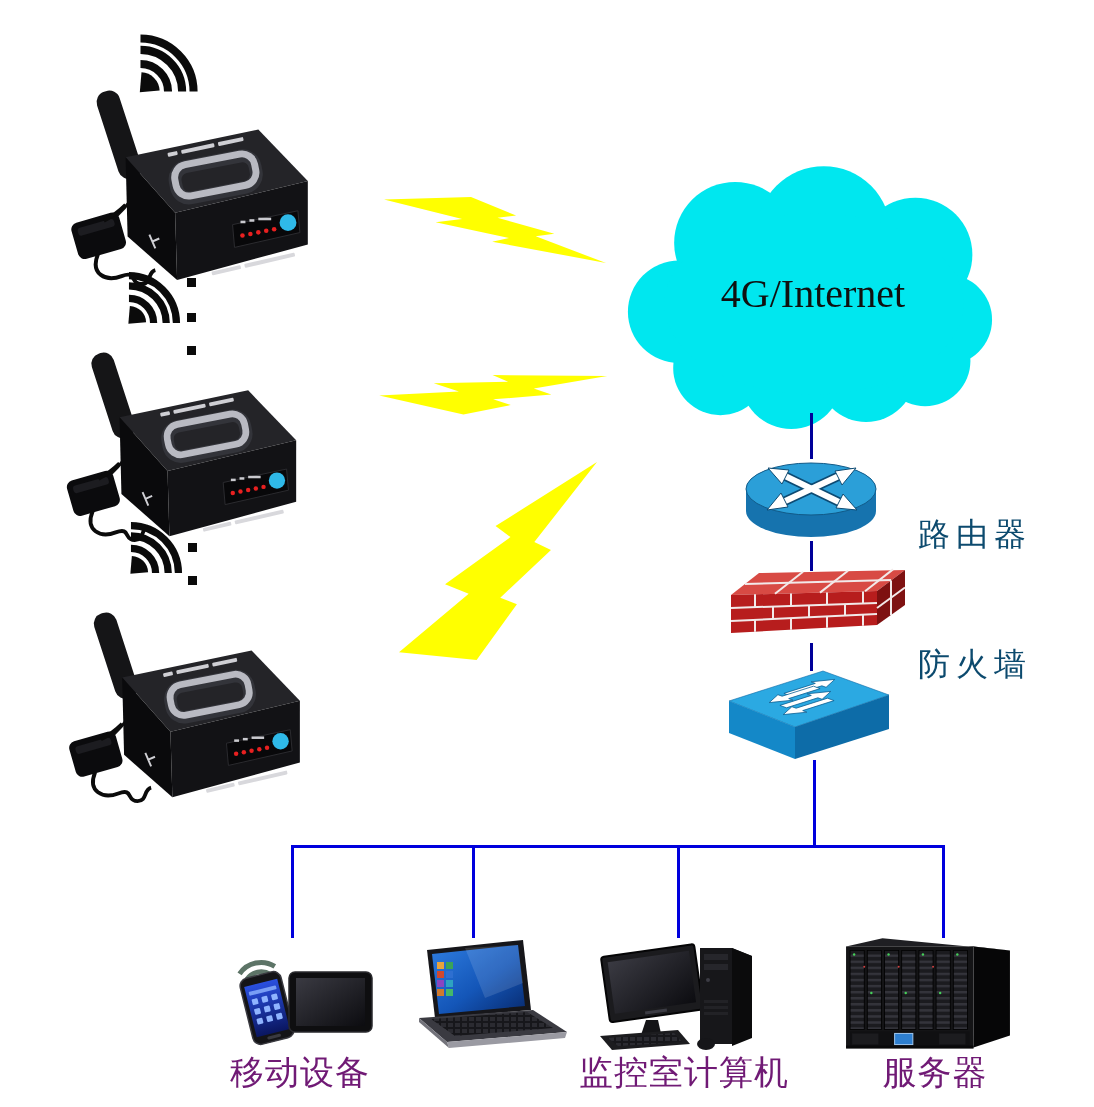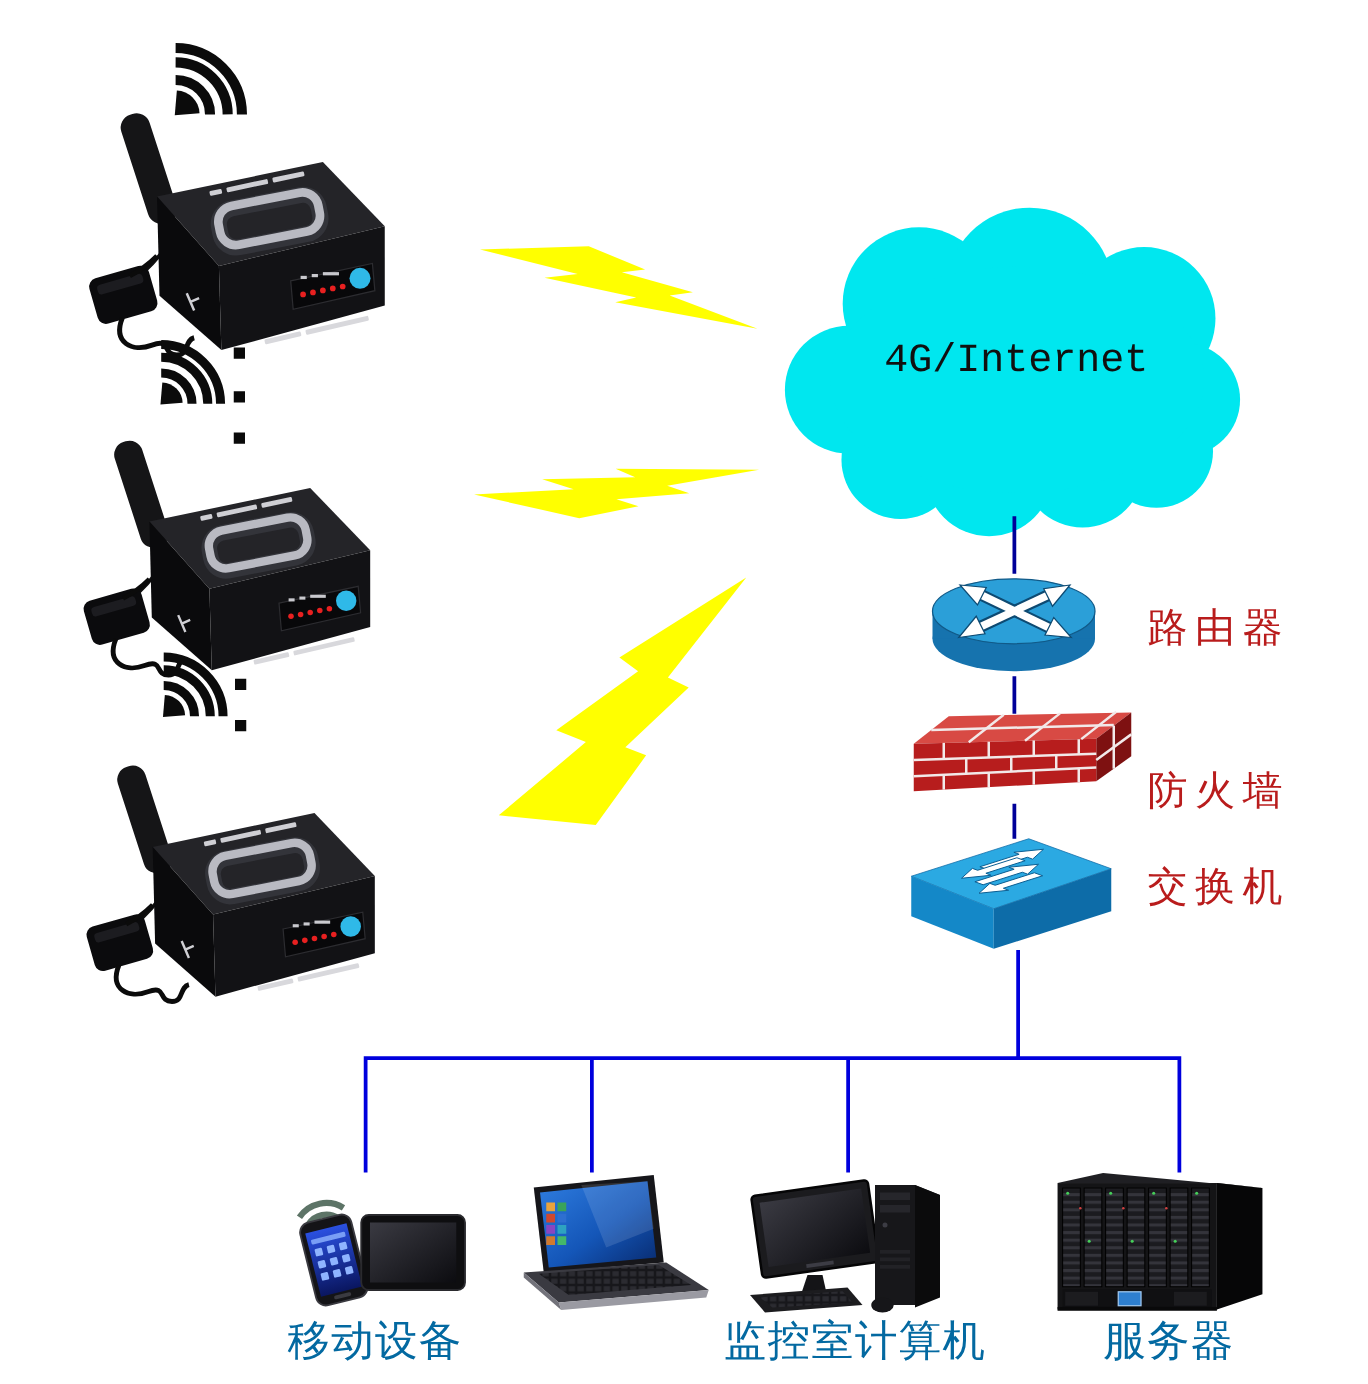--- a/index.html
+++ b/index.html
@@ -3,25 +3,25 @@
 <meta charset="utf-8">
 <style>
   html,body{margin:0;padding:0;background:#fff;}
   .stage{position:relative;width:1094px;height:1107px;background:#ffffff;overflow:hidden;
          font-family:"Liberation Serif","DejaVu Serif",serif;}
   .abs{position:absolute;}
   
   .vline{position:absolute;width:3px;background:#000099;}
   .busline{position:absolute;background:#0000dd;}
   
-  .node-label{position:absolute;font-size:32px;letter-spacing:6px;color:#b91c1c;white-space:nowrap;}
-  .end-label{position:absolute;font-size:34px;letter-spacing:1px;color:#0369a1;text-align:center;white-space:nowrap;}
+  .node-label{position:absolute;font-size:32px;letter-spacing:6px;color:#0c4a6e;white-space:nowrap;margin-top:32px;}
+  .end-label{position:absolute;font-size:34px;letter-spacing:1px;color:#701a75;text-align:center;white-space:nowrap;}
   .cloud-label{position:absolute;left:648px;top:270px;width:330px;text-align:center;
-               font-family:Liberation Mono, monospace;
-               font-size:32px;color:#101010;}
+               font-family:Liberation Serif, serif;
+               font-size:40px;color:#101010;}
   
   .wifi{position:absolute;transform:rotate(45deg);}
   .dot{position:absolute;width:9px;height:9px;background:#0a0a0a;}
   svg{display:block;overflow:visible;}
 </style>
 </head>
 <body>
 
 <div class="stage">
 
@@ -226,21 +226,20 @@
     <polygon points="6,36 100,6 166,30 72,62" fill="#2ba9e2" stroke="#0d6aa6" stroke-width="0.6"></polygon>
     <polygon points="6,36 72,62 72,94 6,68" fill="#1488c8"></polygon>
     <polygon points="72,62 166,30 166,64 72,94" fill="#0d6ca8"></polygon>
     <g fill="#fff" stroke="#0b5e92" stroke-width="0.8">
       <polygon points="60.9,28.4 92.3,18.4 88.1,16.8 111.8,14.4 103.1,22.3 98.9,20.8 67.5,30.8"></polygon>
       <polygon points="90.5,21.2 59.1,31.2 54.9,29.7 46.2,37.6 69.9,35.2 65.7,33.6 97.1,23.6"></polygon>
       <polygon points="56.9,40.4 88.3,30.4 84.1,28.8 107.8,26.4 99.1,34.3 94.9,32.8 63.5,42.8"></polygon>
       <polygon points="104.5,33.2 73.1,43.2 68.9,41.7 60.2,49.6 83.9,47.2 79.7,45.6 111.1,35.6"></polygon>
     </g>
   </svg>
-  <div class="node-label" style="left:918px;top:688px">交换机</div>
 
   <div class="busline" style="left:813px;top:760px;width:3px;height:87px"></div>
   <div class="busline" style="left:291px;top:845px;width:654px;height:3px"></div>
   <div class="busline" style="left:291px;top:848px;width:3px;height:90px"></div>
   <div class="busline" style="left:472px;top:848px;width:3px;height:90px"></div>
   <div class="busline" style="left:677px;top:848px;width:3px;height:90px"></div>
   <div class="busline" style="left:942px;top:848px;width:3px;height:90px"></div>
 
   <svg class="abs" style="left:216px;top:944px" width="160" height="110" viewBox="0 0 160 110">
     <g transform="rotate(-12 42 30)" stroke="#5d7467" stroke-width="5" fill="none">

